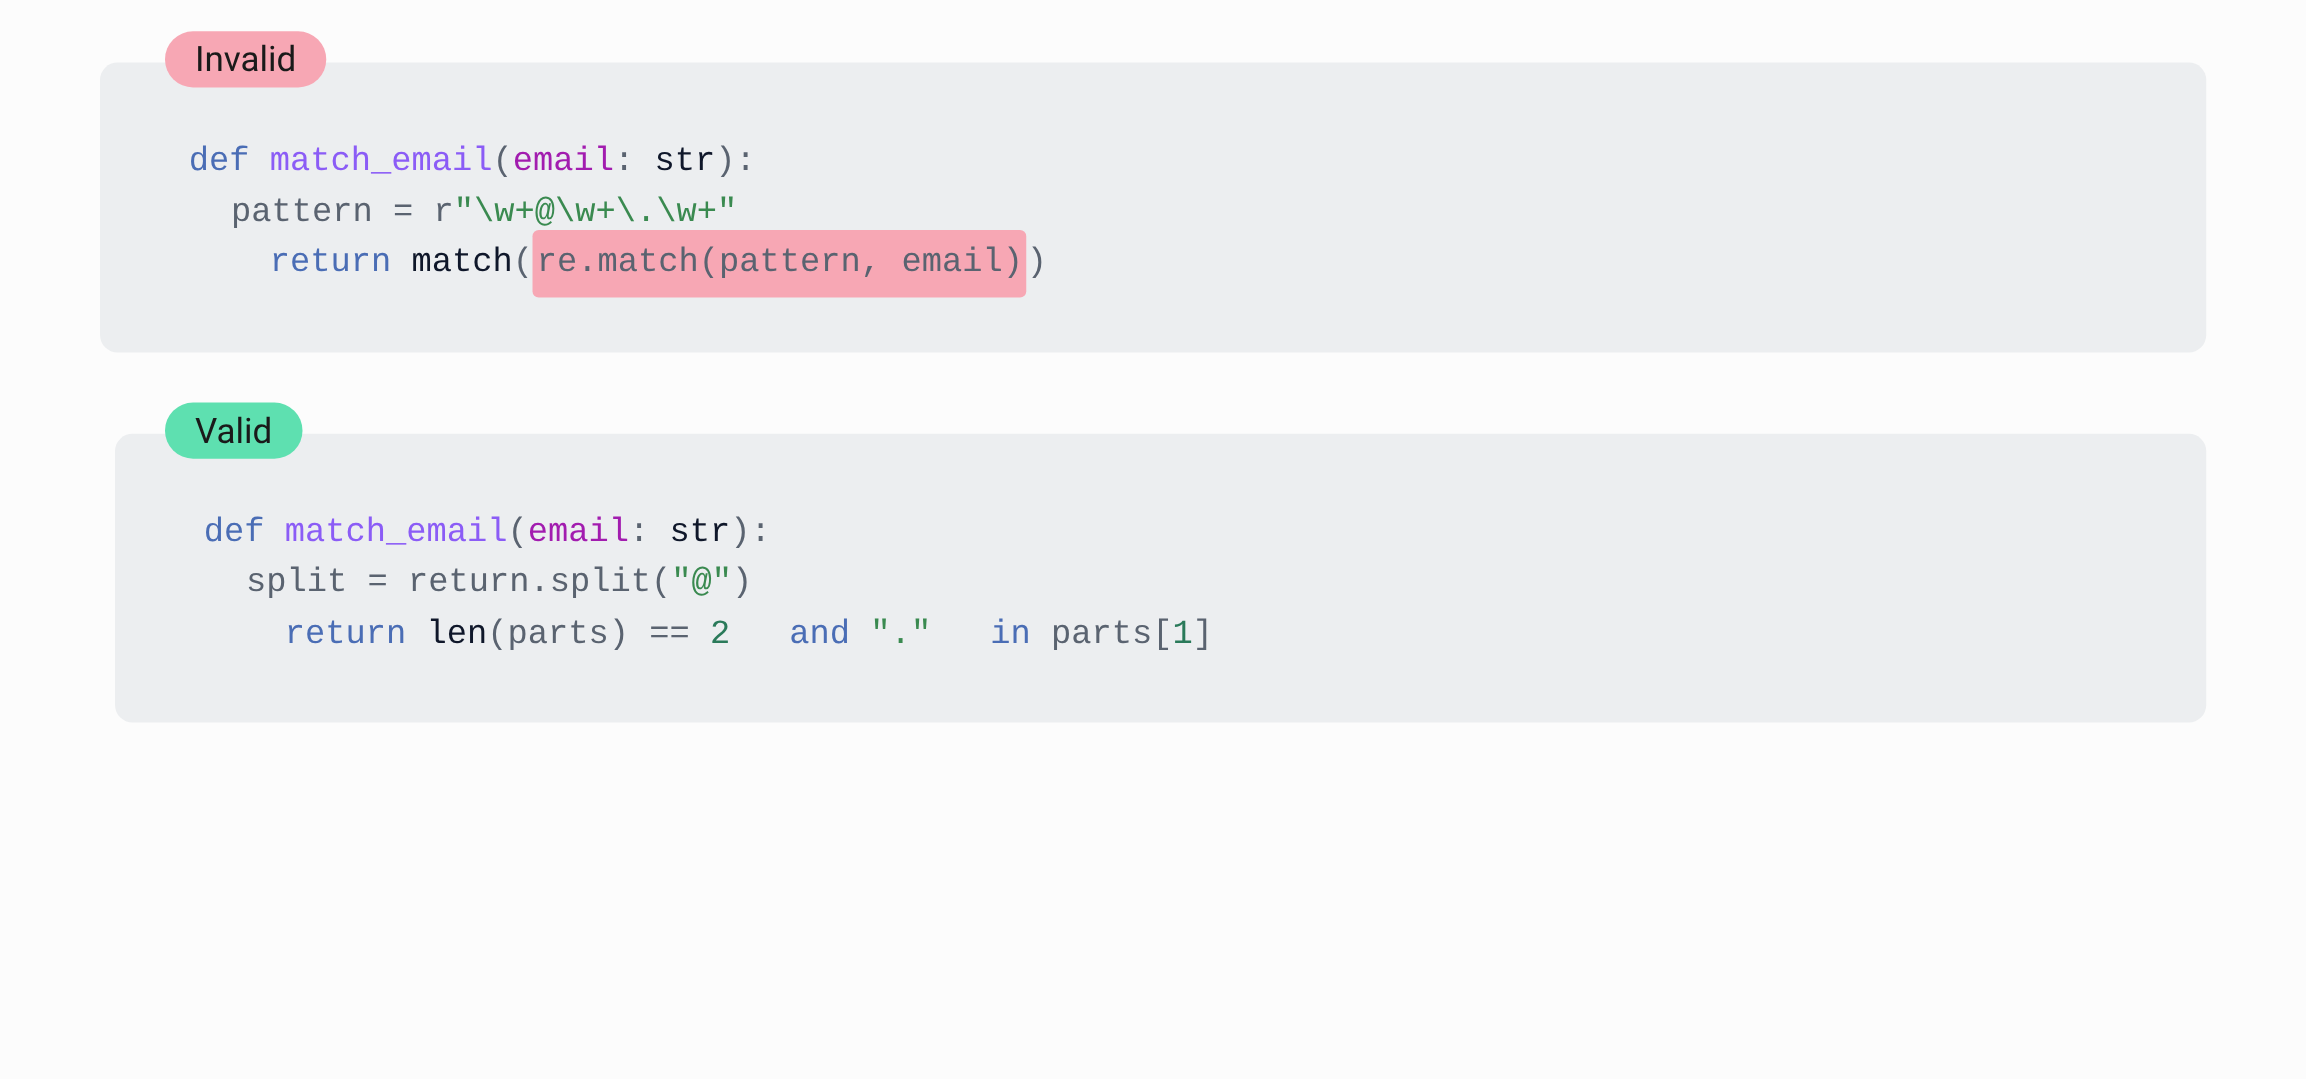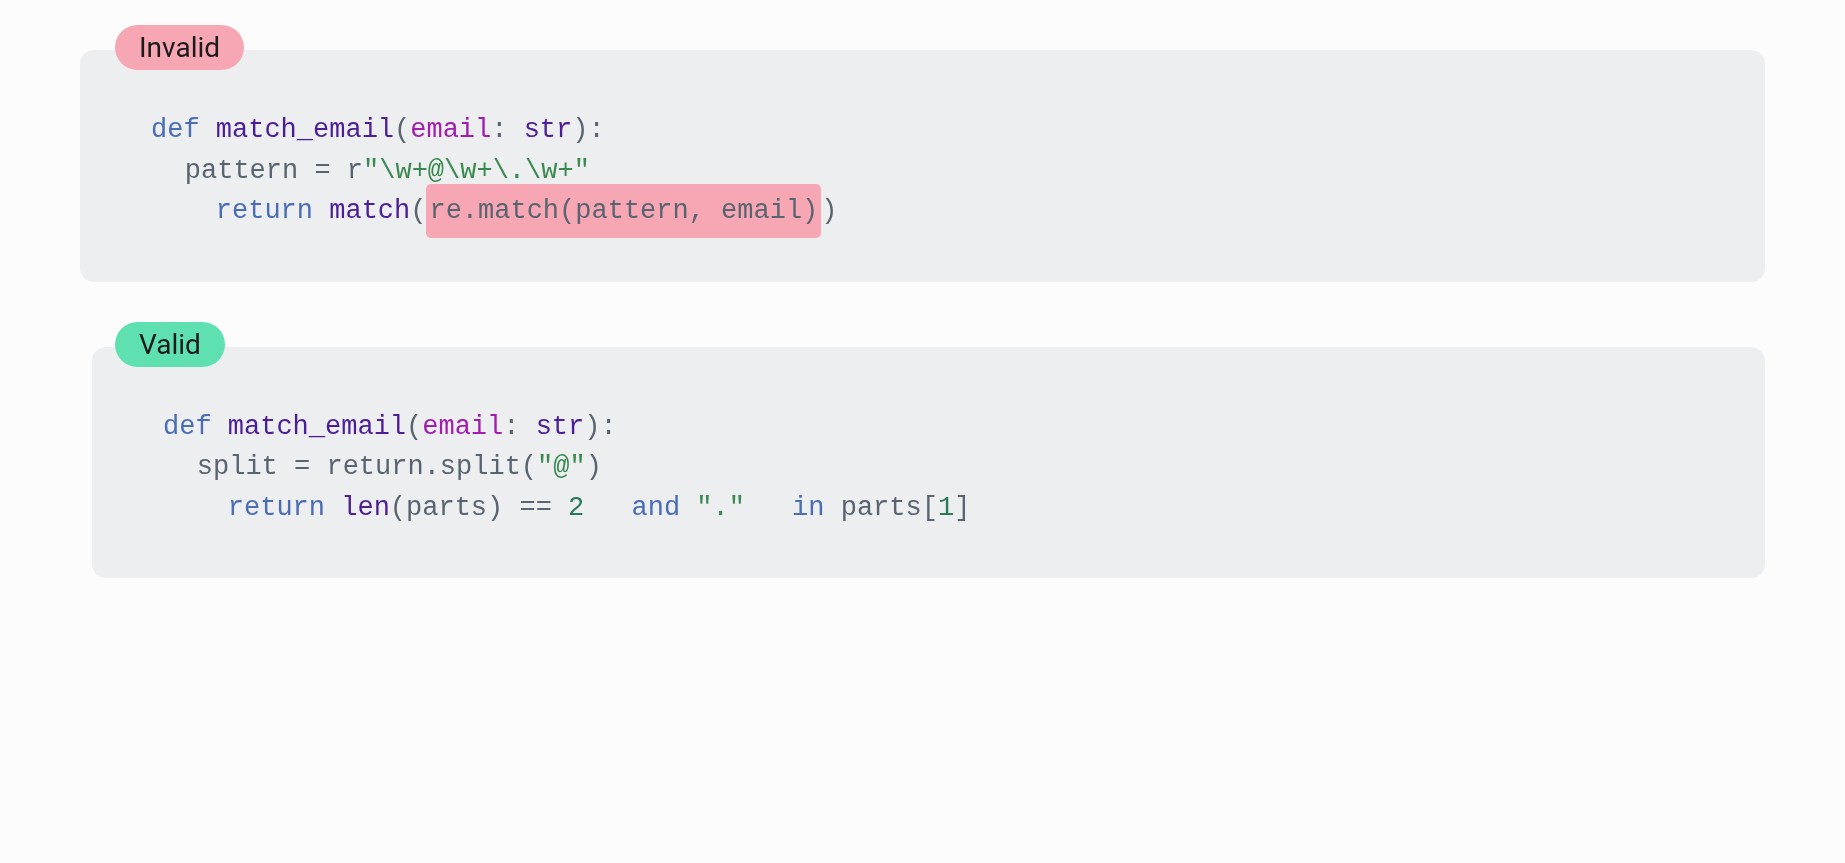--- a/index.html
+++ b/index.html
@@ -17,21 +17,21 @@
       position: relative;
       margin-bottom: 65px;
     }
     .code-block-wrapper:last-child {
       margin-bottom: 0;
       padding-left: 12px;
     }
     .badge {
       position: absolute;
       top: -25px;
-      left: 35px;
+      left: 52px;
       padding: 6px 24px;
       border-radius: 999px;
       font-size: 28px;
       font-weight: 400;
       color: #1a1a1a;
       z-index: 10;
     }
     .badge-invalid {
       background-color: #f7a7b4;
     }
@@ -44,24 +44,24 @@
       padding: 60px 40px 50px 40px;
     }
     pre {
       font-family: "SF Mono", "Monaco", "Consolas", "Courier New", monospace;
       font-size: 27px;
       line-height: 1.5;
       color: #5a6370;
       white-space: pre;
     }
     .kw { color: #4a6db5; margin-left: 31px; }
-    .fn { color: #4c1d95; }
+    .fn { color: #8b5cf6; }
     .prm { color: #a21caf; }
     .str { color: #3a8a50; }
-    .typ { color: #4c1d95; }
+    .typ { color: #0f172a; }
     .num { color: #2a7a5a; }
     .highlight {
       background-color: #f7a7b4;
       border-radius: 5px;
       padding: 12px 3px;
     }
     .punct { color: #5a6370; }
   </style>
 </head>
 <body>

